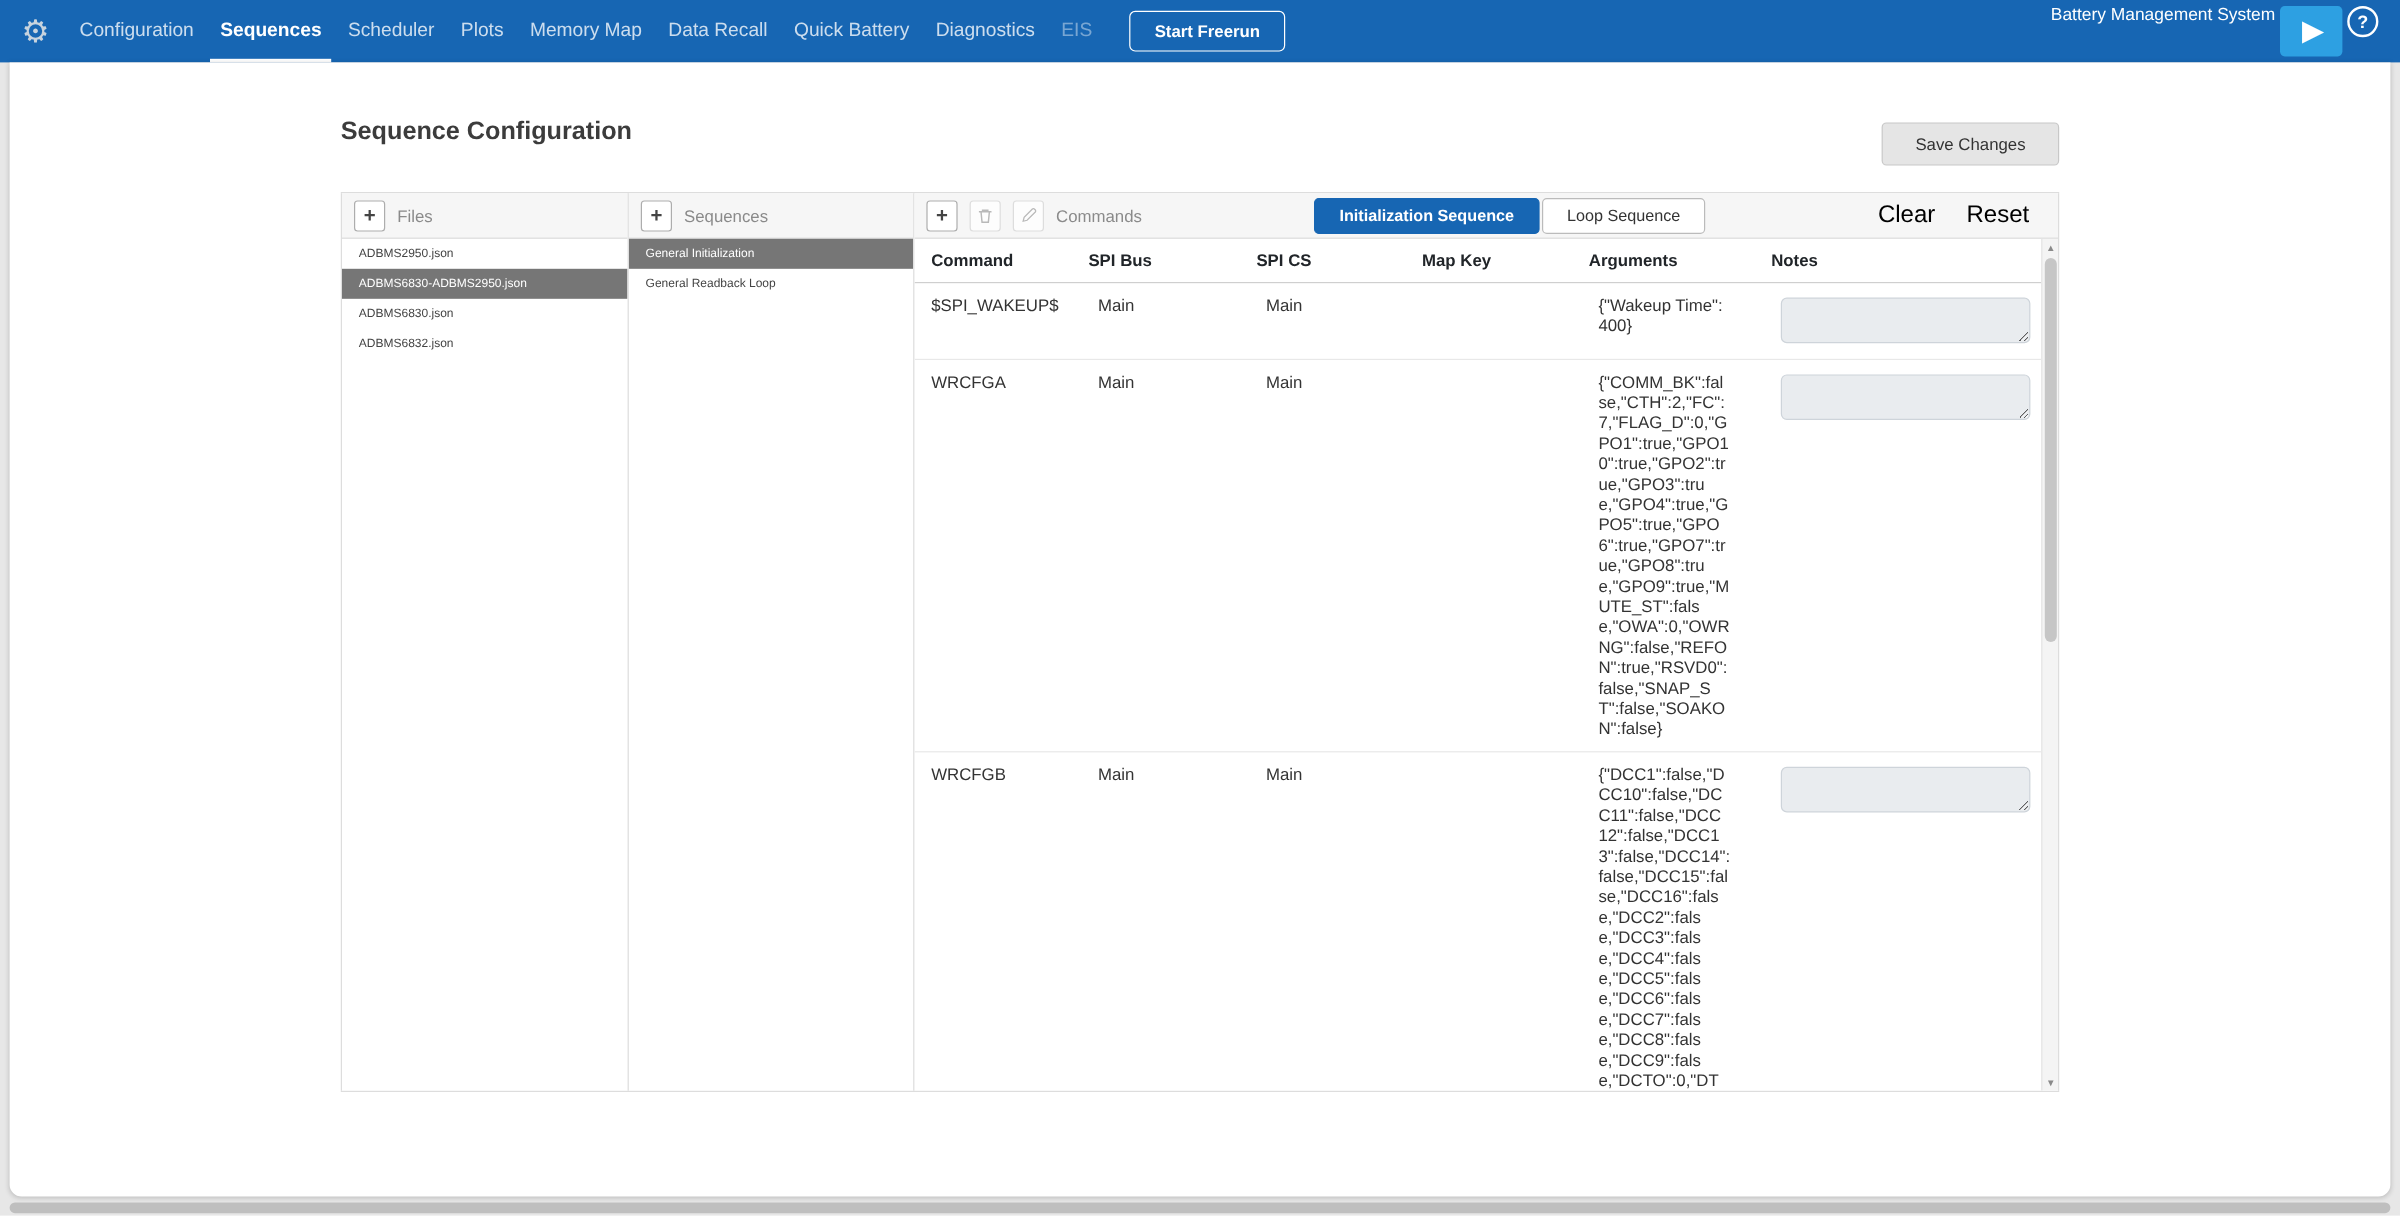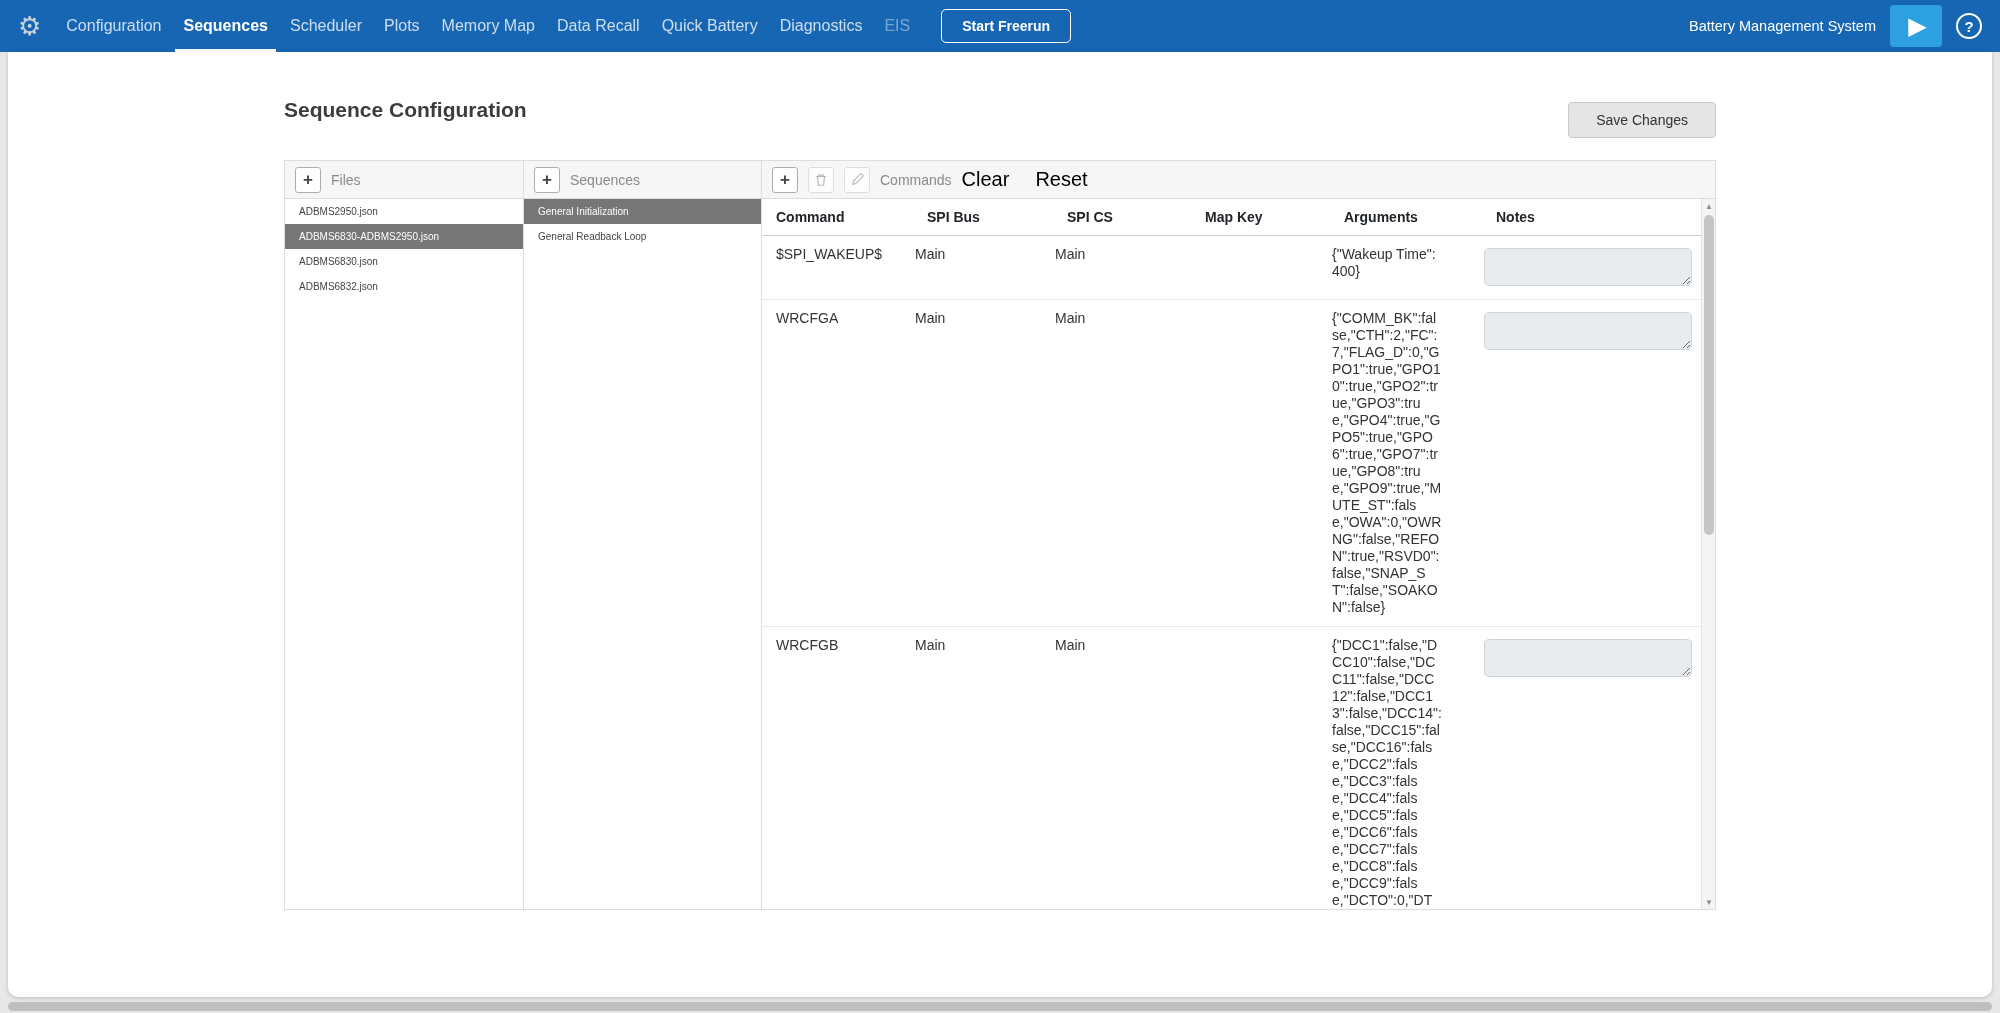--- a/index.html
+++ b/index.html
@@ -24,21 +24,21 @@
     border-top:3px solid transparent; border-bottom:3px solid transparent;
     text-decoration:none; white-space:nowrap;
   }
   .nav-item.active { color:#fff; font-weight:700; border-bottom-color:#fff; }
   .nav-item.disabled { color:rgba(255,255,255,0.42); cursor:default; }
   .freerun-btn {
     margin-left:20px; padding:8px 20px; background:transparent;
     border:1.5px solid #fff; border-radius:5px; color:#fff;
     font-family:inherit; font-size:14px; font-weight:700; cursor:pointer; white-space:nowrap;
   }
-  .nav-right { margin-left:auto; display:flex; align-items:center; gap:14px; }
+  .nav-right { margin-left:auto; display:flex; gap:4px; }
   .app-title { color:#fff; font-size:14.5px; }
   .play-btn {
     width:52px; height:42px; background:#2da0e2; border-radius:4px;
     display:flex; align-items:center; justify-content:center; cursor:pointer;
   }
   .play-tri { color:#fff; font-size:24px; line-height:1; margin-left:3px; }
   .help-btn {
     width:26px; height:26px; border:2px solid #fff; border-radius:50%;
     color:#fff; font-size:15px; font-weight:700;
     display:flex; align-items:center; justify-content:center; cursor:pointer;
@@ -99,21 +99,21 @@
   .header-links a { color:#000000; font-size:20px; cursor:pointer; text-decoration:none; }
   
   .table-wrap { position:relative; flex:1; overflow:hidden; }
   .cmd-table { margin-right:14px; }
   .trow, .thead {
     display:grid;
     grid-template-columns:145px 140px 138px 139px 152px 1fr;
   }
   .thead { border-bottom:1px solid #cfcfcf; }
   .thead > div {
-    padding:10px 20px; font-size:14px; font-weight:700; color:#212529; white-space:nowrap;
+    padding:10px 0; font-size:14px; font-weight:700; color:#212529; white-space:nowrap;
   }
   .trow { border-bottom:1px solid #e8e8e8; }
   .trow > div { padding:10px 8px; font-size:14px; color:#333; }
   .thead > div:first-child, .trow > div:first-child { padding-left:14px; }
   .cell-args {
     font-size:13.5px; line-height:17px; word-break:break-all;
     padding-right:34px !important;
   }
   .notes-textarea {
     width:208px; height:38px; background:#e9ecef; border:1px solid #ced4da;
@@ -211,20 +211,24 @@
               <svg width="14" height="14" viewBox="0 0 16 16">
                   <path d="M2 4h12M5.5 4V2.5h5V4M4 4l1 10h6l1-10" fill="none" stroke="#b9b9b9" stroke-width="1.4"></path>
                 </svg>
             </button>
             <button class="icon-btn disabled">
               <svg width="13" height="13" viewBox="0 0 16 16">
                   <path d="M2 14l1-4 8.5-8.5a1.4 1.4 0 0 1 2 0l1 1a1.4 1.4 0 0 1 0 2L6 13l-4 1z" fill="none" stroke="#b9b9b9" stroke-width="1.3"></path>
                 </svg>
             </button>
             <span class="panel-title">Commands</span>
+            <div class="toggle-group">
+              <button class="toggle active">Initialization Sequence</button>
+              <button class="toggle inactive">Loop Sequence</button>
+            </div>
             <div class="header-links">
               <a>Clear</a>
               <a>Reset</a>
             </div>
           </div>
 
           <div class="table-wrap">
             <div class="cmd-table">
               <div class="thead">
                 <div>Command</div>

